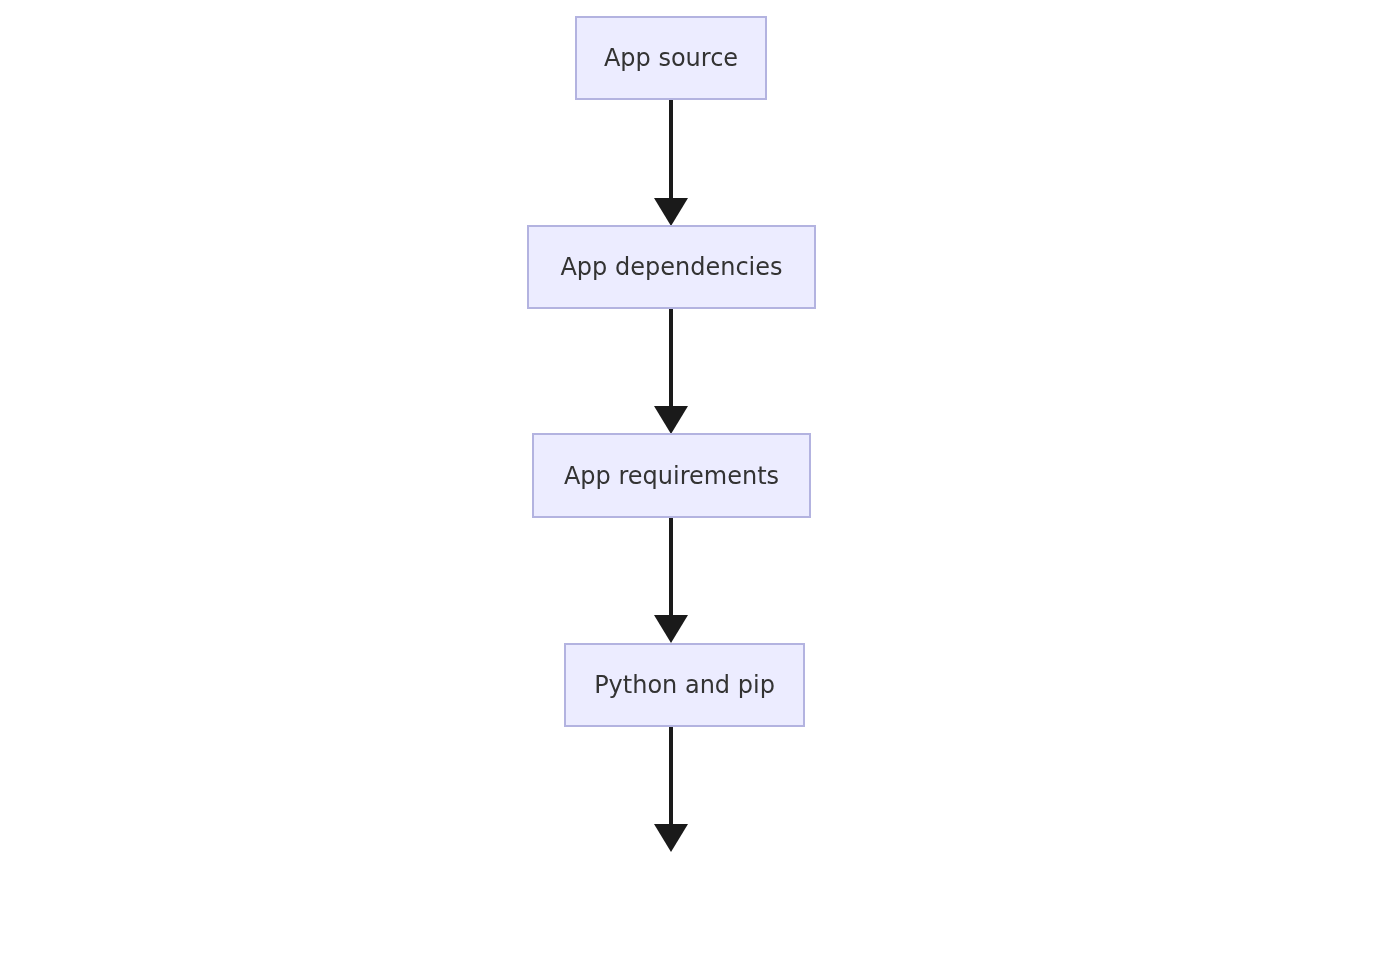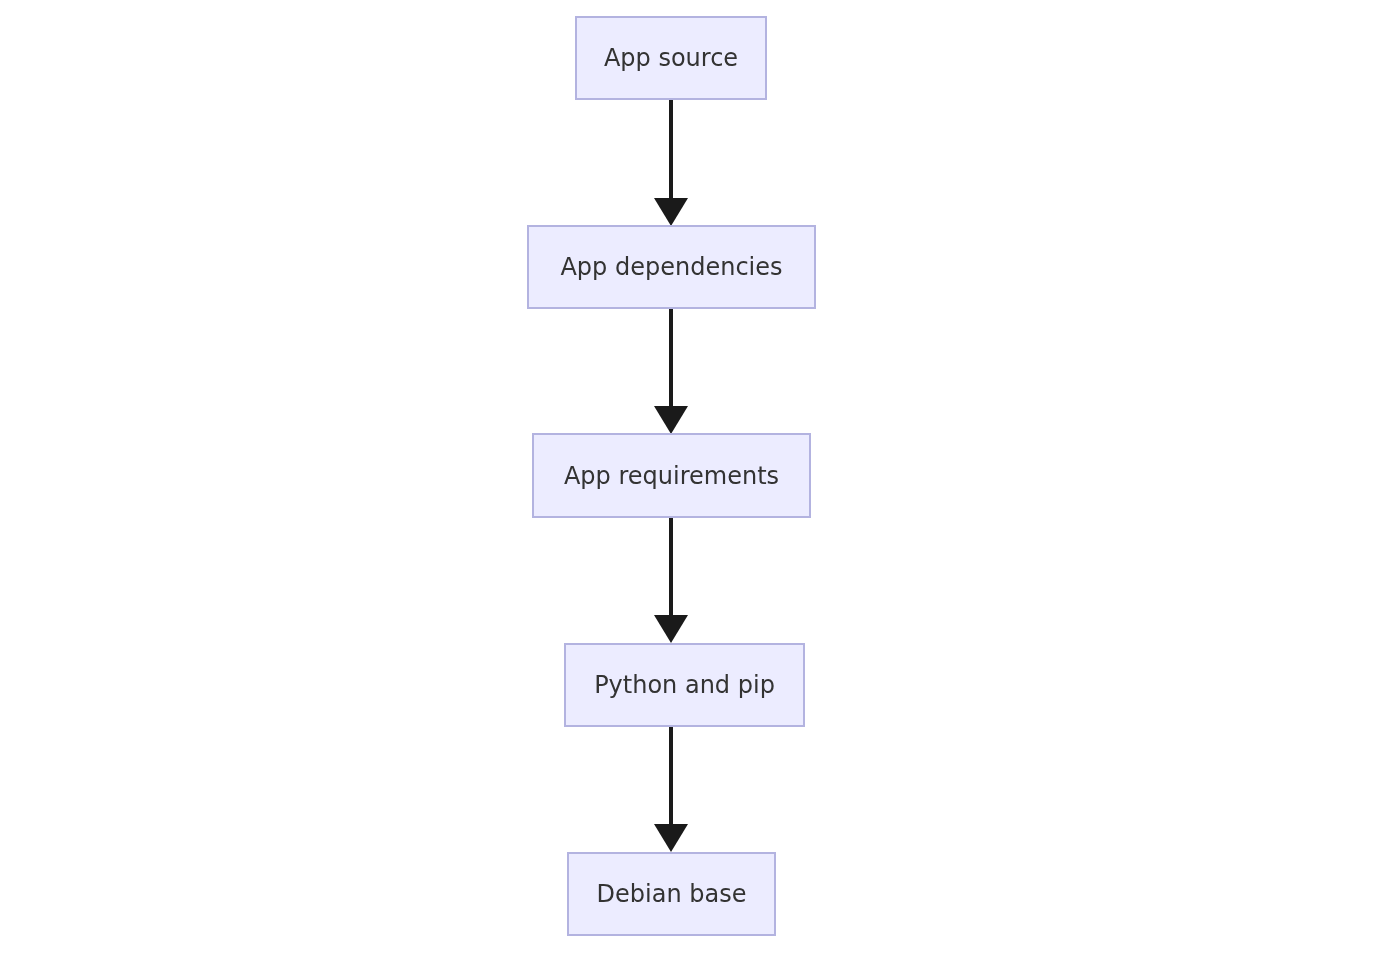--- a/index.html
+++ b/index.html
@@ -82,17 +82,14 @@
   </div>
 
   <div class="node n2">
     <span>App dependencies</span>
   </div>
 
   <div class="node n4">
     <span>Python and pip</span>
   </div>
 
-  <div class="node n5">
-    <span>Debian base</span>
-  </div>
 
 </div>
 
 </body></html>

